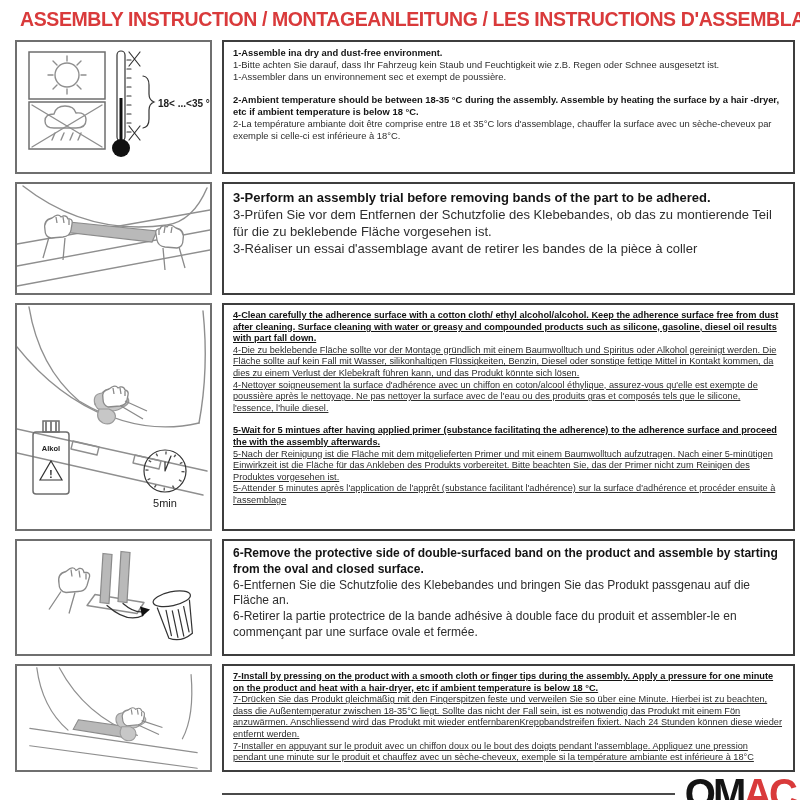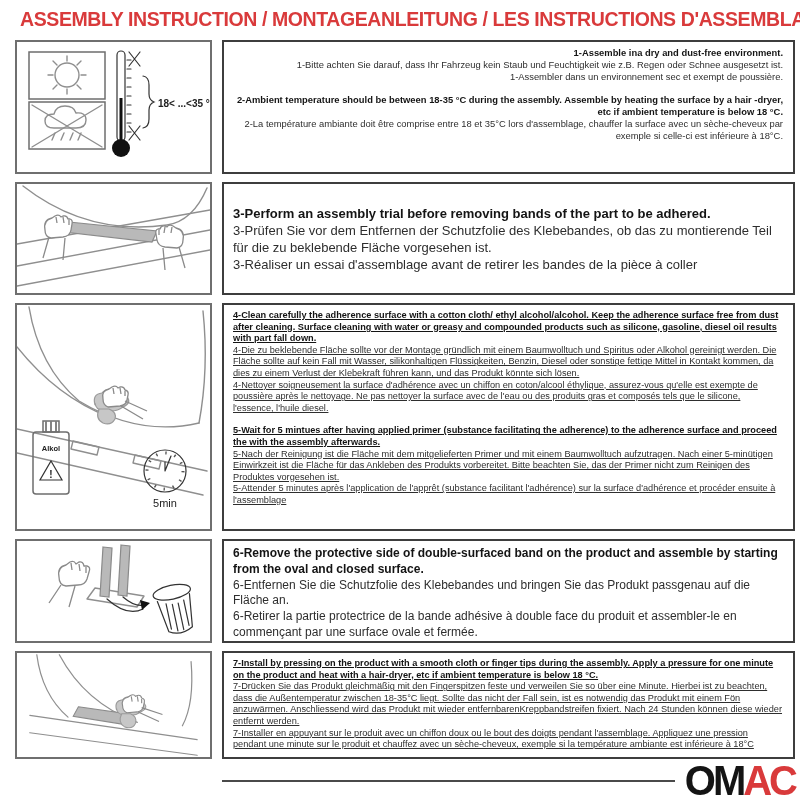--- a/index.html
+++ b/index.html
@@ -6,25 +6,25 @@
   html,body { width:800px; height:800px; background:#fff; overflow:hidden;
     font-family:"Liberation Sans", sans-serif; }
   .page { padding:6px 5px 0 15px; }
   .title { color:#d93a3b; font-weight:700; font-size:19.5px; letter-spacing:-0.4px;
     white-space:nowrap; margin:2px 0 9px 5px; }
   .row { display:flex; gap:10px; margin-bottom:8px; }
   .cell-illus { width:197px; flex-shrink:0; border:2px solid #6f6f6f; background:#fff; }
   .cell-illus svg { display:block; width:100%; height:100%; }
   .cell-text { flex:1; border:2px solid #3d3d3d; background:#fff;
     padding:5px 10px 4px 9px; display:flex; flex-direction:column; }
-  .cell-text.center { justify-content:center; }
+  .cell-text.center { justify-content:flex-start; }
   .step + .step { margin-top:11px; }
   p { color:#2e2e2e; }
   p.en { font-weight:700; color:#141414; }
-  .size-sm p { font-size:9.4px; line-height:1.28;text-align:right; }
+  .size-sm p { font-size:9.4px; line-height:1.28; }
   .size-xs p { font-size:9.2px; line-height:1.26;text-decoration:underline; }
   .size-lg p { font-size:13px;  line-height:1.32; }
   .size-md p { font-size:12px;  line-height:1.32; }
   .footer { display:flex; align-items:center; height:28px; overflow:visible; }
   .footer-line { flex:1; margin-left:207px; border-top:2px solid #4a4a4a; }
   .logo { font-weight:700; font-size:40px; letter-spacing:-3px; line-height:0.75;
     margin:-4px 0 0 10px; transform:scaleY(1.08); transform-origin:top; }
   .logo-black { color:#141414; }
   .logo-red { color:#d93a3b; }
   
@@ -149,21 +149,21 @@
         <p>4-Nettoyer soigneusement la surface d'adhérence avec un chiffon en coton/alcool éthylique, assurez-vous qu'elle est exempte de poussière après le nettoyage. Ne pas nettoyer la surface avec de l'eau ou des produits gras et composés tels que le silicone, l'essence, l'huile diesel.</p>
       </div>
       <div class="step">
         <p class="en">5-Wait for 5 mintues after having applied primer (substance facilitating the adherence) to the adherence surface and proceed the with the assembly afterwards.</p>
         <p>5-Nach der Reinigung ist die Fläche mit dem mitgelieferten Primer und mit einem Baumwolltuch aufzutragen. Nach einer 5-minütigen Einwirkzeit ist die Fläche für das Ankleben des Produkts vorbereitet. Bitte beachten Sie, das der Primer nicht zum Reinigen des Produktes vorgesehen ist.</p>
         <p>5-Attender 5 minutes après l'application de l'apprêt (substance facilitant l'adhérence) sur la surface d'adhérence et procéder ensuite à l'assemblage</p>
       </div>
     </div>
   </div>
 
-  <div class="row" style="height:104px">
+  <div class="row" style="height:117px">
     <div class="cell-illus">
       <svg viewBox="0 0 193 100" preserveAspectRatio="xMidYMid meet">
         <path class="ln" d="M70,58 L120,66 L127,55 L78,47 Z"></path>
         <polygon class="strip" points="86,6 95,7 92,56 83,55"></polygon>
         <polygon class="strip" points="104,4 113,5 110,55 101,54"></polygon>
         <g class="hand" transform="translate(40,18)">
           <path d="M2,18 Q0,8 9,6 L13,3 Q17,1 19,5 L22,3 Q26,2 27,7 L30,7 Q34,8 32,13 L30,20 Q28,26 21,26 L9,27 Q2,26 2,18 Z"></path>
           <path d="M14,4 L15,11 M22,5 L23,12 M29,8 L29,14" fill="none"></path>
           <path d="M4,26 L-8,44 M18,27 L12,48" fill="none"></path>
         </g>

